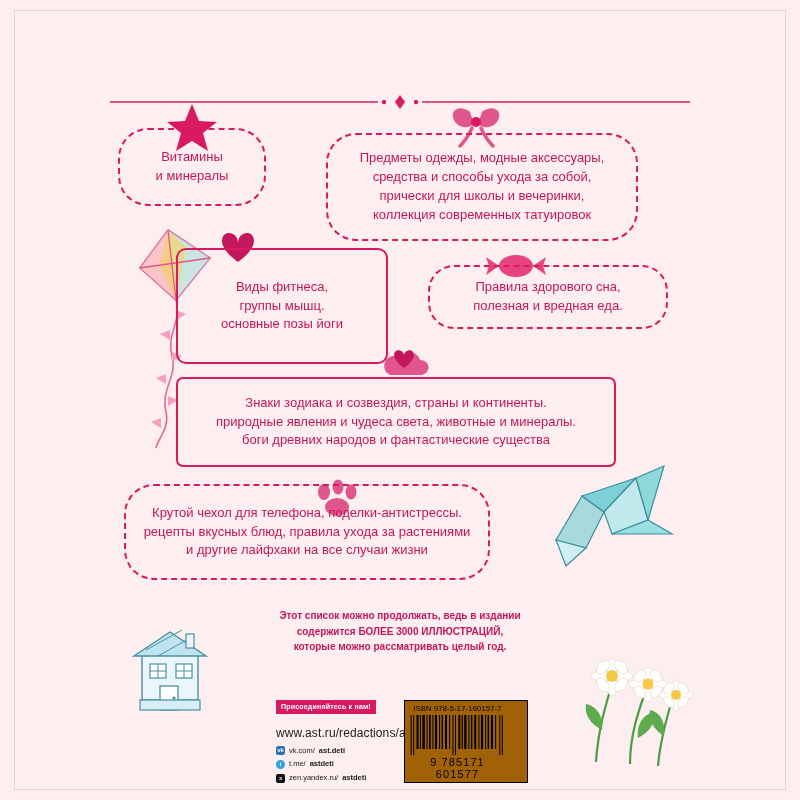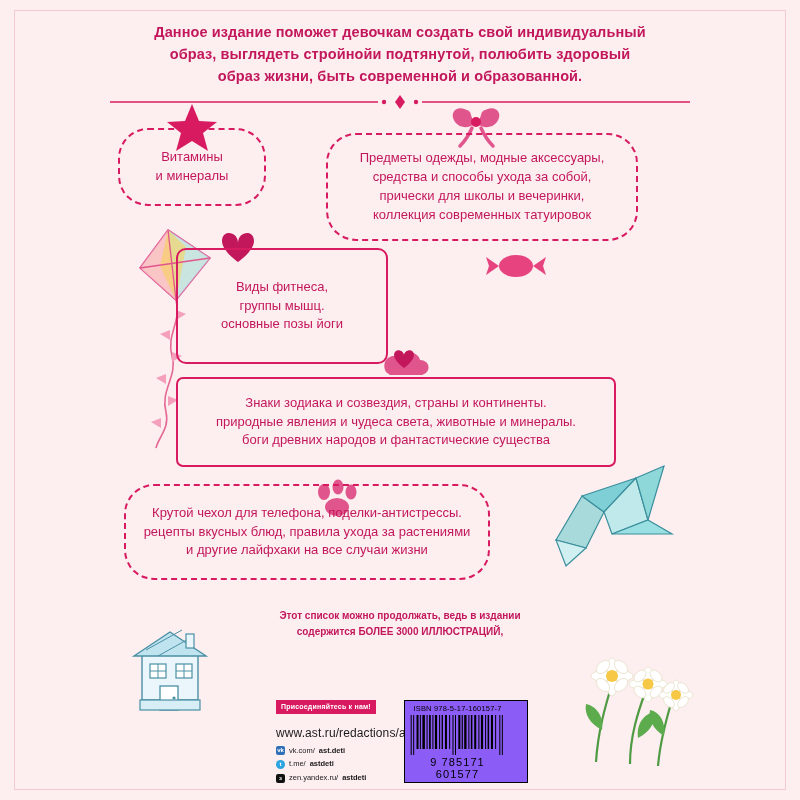--- a/index.html
+++ b/index.html
@@ -151,21 +151,21 @@
   .social-ic.tg { background: #2aa3e0; border-radius: 50%; }
   .social-ic.ze { background: #111111; }
   .social-row b { font-weight: bold; }
 
   
   .barcode-box {
     position: absolute;
     left: 404px;
     top: 700px;
     width: 124px;
-    background: #8b5cf6;
+    background: #a16207;
     border: 1px solid #000;
     padding: 3px 21px 2px 4px;
     box-sizing: border-box;
   }
   .isbn-text {
     text-align: center;
     font-family: "Liberation Sans", sans-serif;
     font-size: 7.5px;
     color: #000;
     letter-spacing: 0.2px;
@@ -331,25 +331,20 @@
           <ellipse cx="683" cy="688" rx="6.5" ry="4" transform="rotate(45 683 688)"></ellipse>
           <ellipse cx="669" cy="702" rx="6.5" ry="4" transform="rotate(45 669 702)"></ellipse>
           <ellipse cx="683" cy="702" rx="6.5" ry="4" transform="rotate(-45 683 702)"></ellipse>
         </g>
         <circle cx="676" cy="695" r="5" fill="#f6c846"></circle>
       </g>
     </g>
 
   </svg>
 
-  <div class="header">
-    <div>Данное издание поможет девочкам создать свой индивидуальный</div>
-    <div>образ, выглядеть стройнойи подтянутой, полюбить здоровый</div>
-    <div>образ жизни, быть современной и образованной.</div>
-  </div>
 
   <div class="bubble" id="b-vitamins">
     <div>
       <div>Витамины</div>
       <div>и минералы</div>
     </div>
   </div>
 
   <div class="bubble" id="b-clothes">
     <div>
@@ -361,40 +356,47 @@
   </div>
 
   <div class="bubble solid" id="b-fitness">
     <div>
       <div>Виды фитнеса,</div>
       <div>группы мышц.</div>
       <div>основные позы йоги</div>
     </div>
   </div>
 
+  <div class="bubble" id="b-sleep">
+    <div>
+      <div>Правила здорового сна,</div>
+      <div>полезная и вредная еда.</div>
+    </div>
+  </div>
 
   <div class="bubble solid" id="b-zodiac">
     <div>
       <div>Знаки зодиака и созвездия, страны и континенты.</div>
       <div>природные явления и чудеса света, животные и минералы.</div>
       <div>боги древних народов и фантастические существа</div>
     </div>
   </div>
 
   <div class="bubble" id="b-life">
     <div>
       <div>Крутой чехол для телефона, поделки-антистрессы.</div>
       <div>рецепты вкусных блюд, правила ухода за растениями</div>
       <div>и другие лайфхаки на все случаи жизни</div>
     </div>
   </div>
 
   <div class="footer-text">
     <div>Этот список можно продолжать, ведь в издании</div>
     <div>содержится БОЛЕЕ 3000 ИЛЛЮСТРАЦИЙ,</div>
+    <div>которые можно рассматривать целый год.</div>
   </div>
 
   <div class="social-block">
     <div class="social-head">Присоединяйтесь к нам!</div>
     <div class="site-line">www.ast.ru/redactions/avanta</div>
 
     <div class="social-row">
       <span class="social-ic">vk</span>
       <span>vk.com/</span>
         <b>ast.deti</b>

